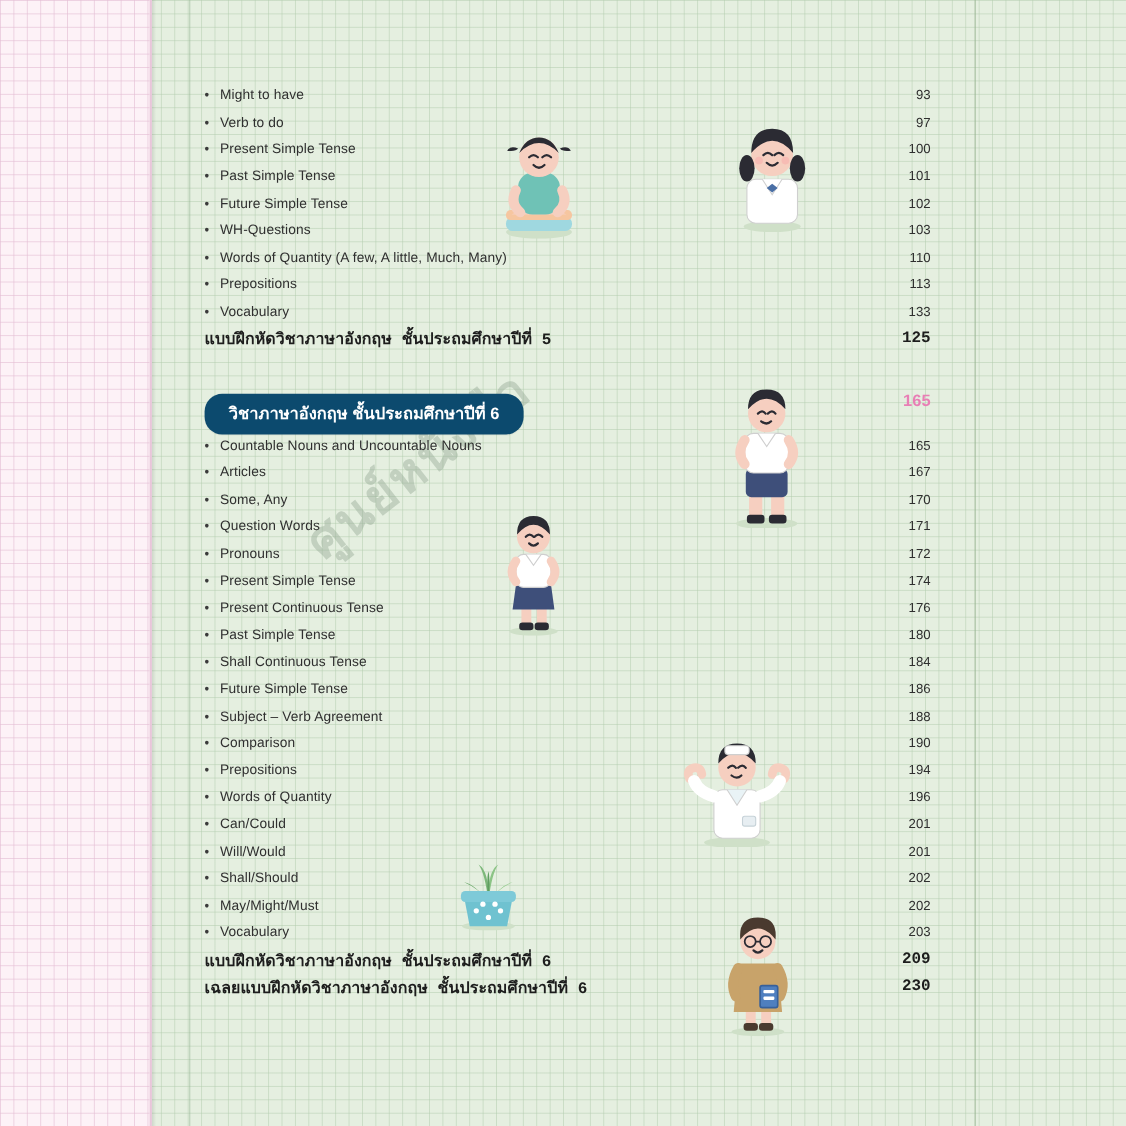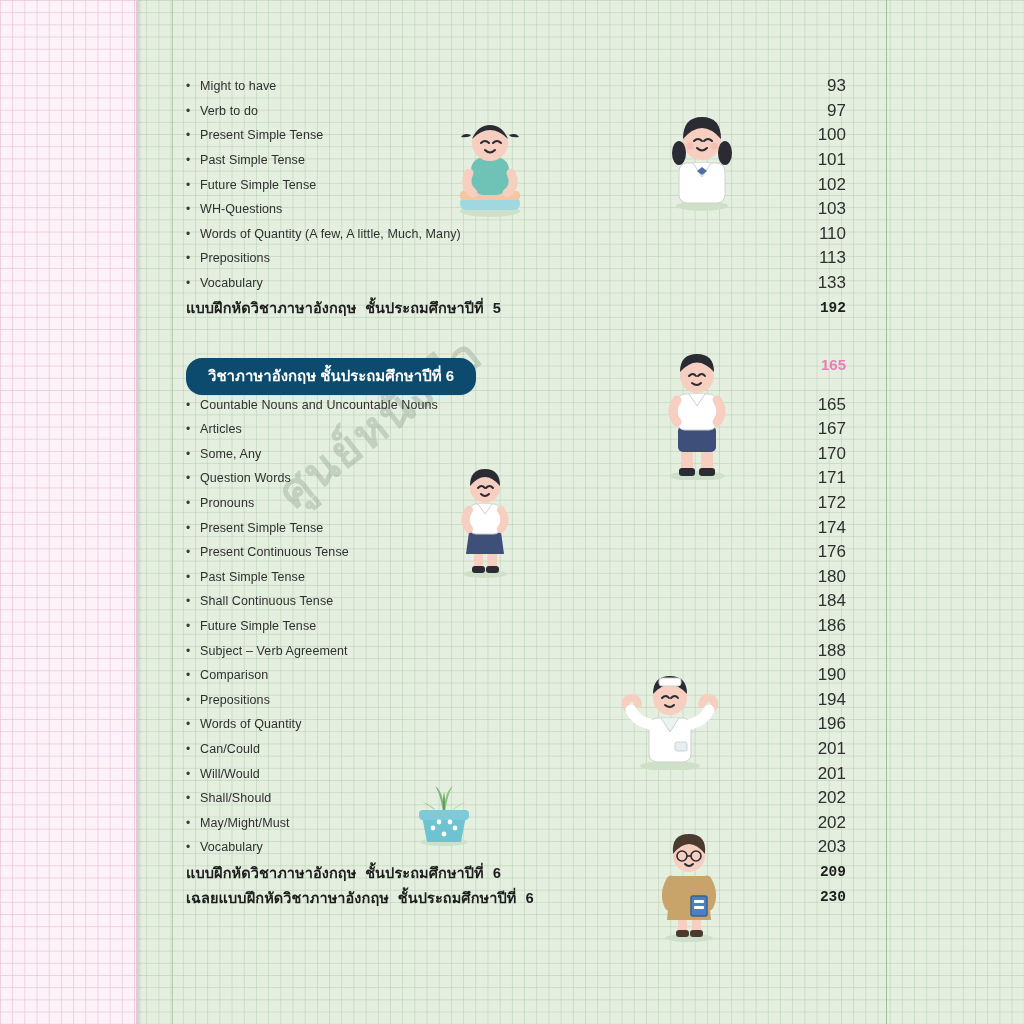--- a/index.html
+++ b/index.html
@@ -86,21 +86,21 @@
     letter-spacing: 0.1px;
     white-space: nowrap;
   }
   .bullet {
     display: inline-block;
     width: 14px;
     color: #3a3a3a;
     font-size: 12px;
   }
   .toc-page {
-    font-size: 17px;
+    font-size: 12px;
     color: #2f2f2f;
     min-width: 34px;
     text-align: right;
   }
 
   
   .toc-row.thai .toc-label,
   .toc-row.thai .toc-page {
     font-weight: bold;
     font-size: 14.5px;
@@ -329,21 +329,21 @@
       </div>
       <div class="toc-row">
         <span class="toc-label"><span class="bullet">•</span><span>Vocabulary</span></span>
         <span class="toc-page">133</span>
       </div>
     </div>
 
     <div>
       <div class="toc-row thai">
         <span class="toc-label">แบบฝึกหัดวิชาภาษาอังกฤษ ชั้นประถมศึกษาปีที่ 5</span>
-        <span class="toc-page">192</span>
+        <span class="toc-page">125</span>
       </div>
     </div>
 
     <div class="section-block">
       <span class="pill">วิชาภาษาอังกฤษ ชั้นประถมศึกษาปีที่ 6</span>
       <span class="pill-page">165</span>
     </div>
 
     <div>
       <div class="toc-row">

